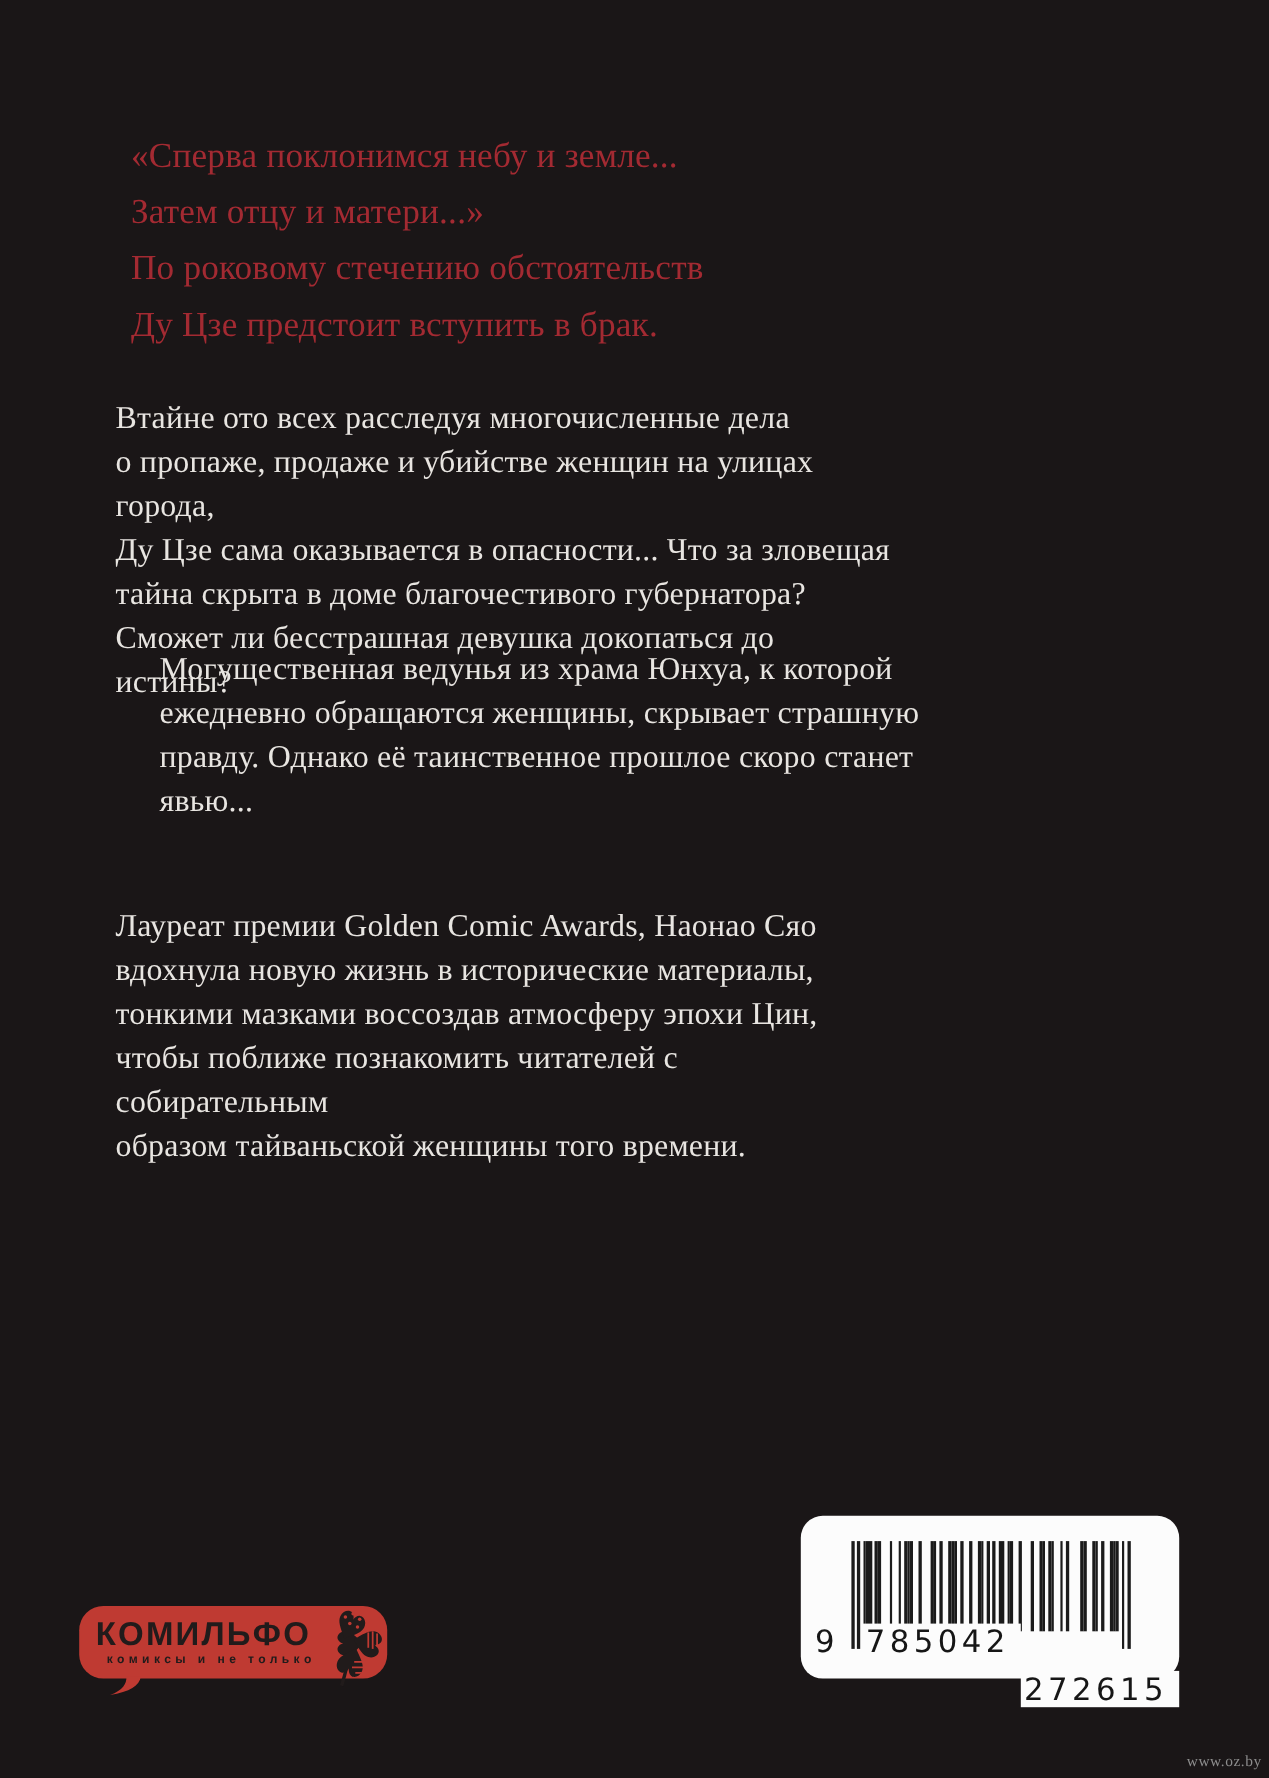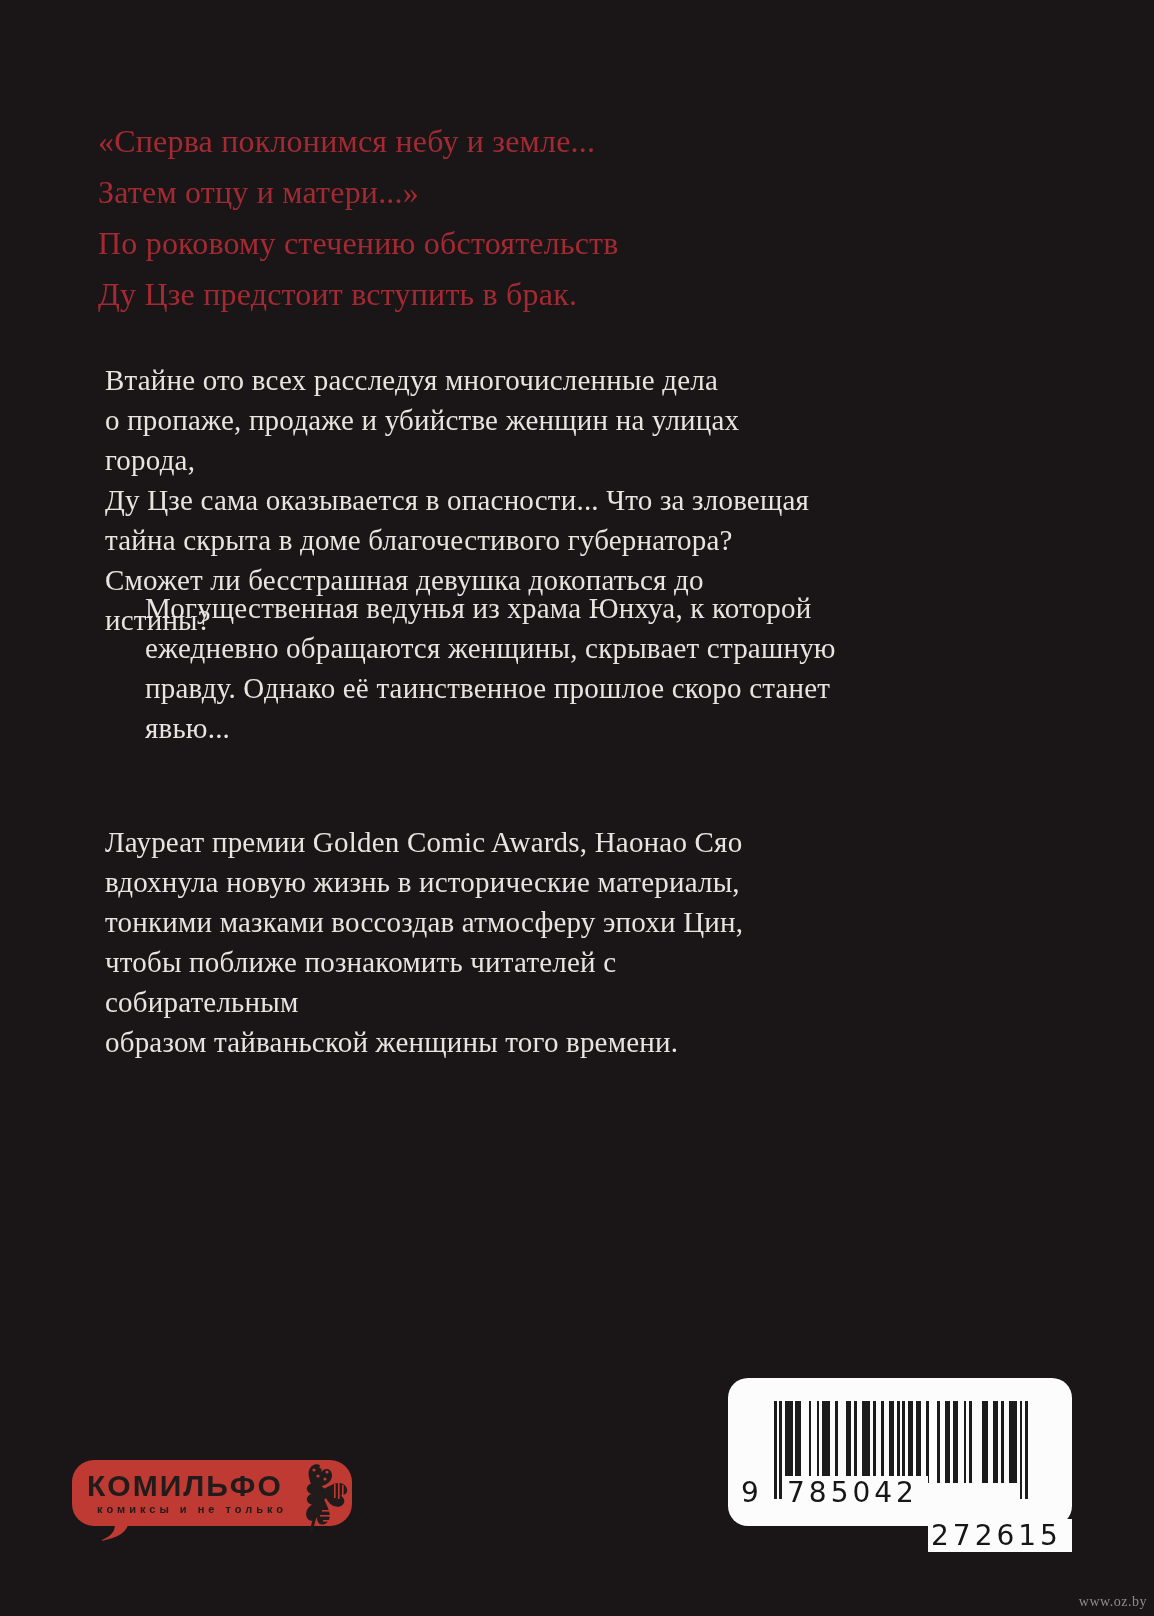--- a/index.html
+++ b/index.html
@@ -12,21 +12,21 @@
     --barcode-bars:#1b1b1b;
     --watermark-gray:#8d8d8d;
   }
   html,body{margin:0;padding:0;}
   body{
     width:1154px;height:1616px;position:relative;overflow:hidden;
     background:var(--background);
     font-family:"Liberation Serif", serif;
   }
   .quote{
-    position:absolute;left:98px;top:116px;
+    position:absolute;left:119px;top:116px;
     color:var(--accent-red);
     font-size:32px;line-height:51px;
     white-space:pre-line;
     letter-spacing:0.2px;
   }
   .para{
     position:absolute;left:105px;width:710px;
     color:var(--body-text);
     font-size:29px;line-height:40px;
     white-space:pre-line;

